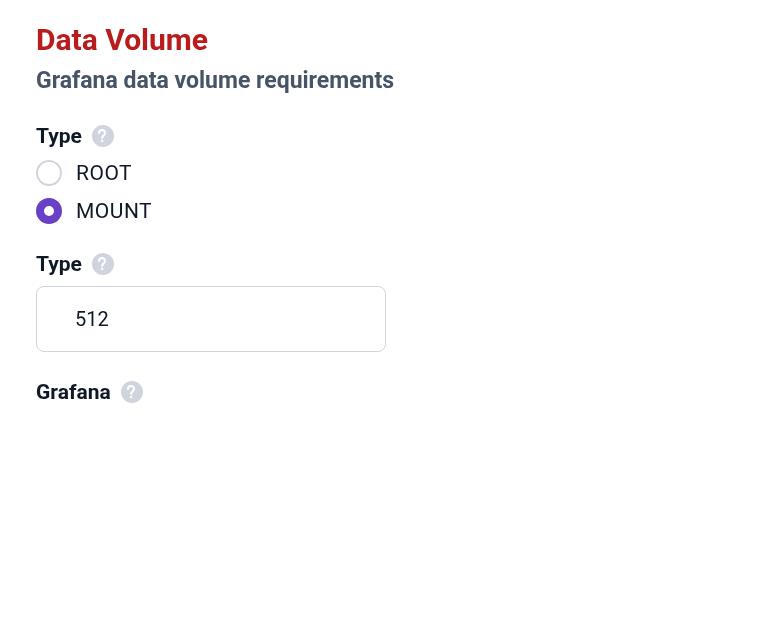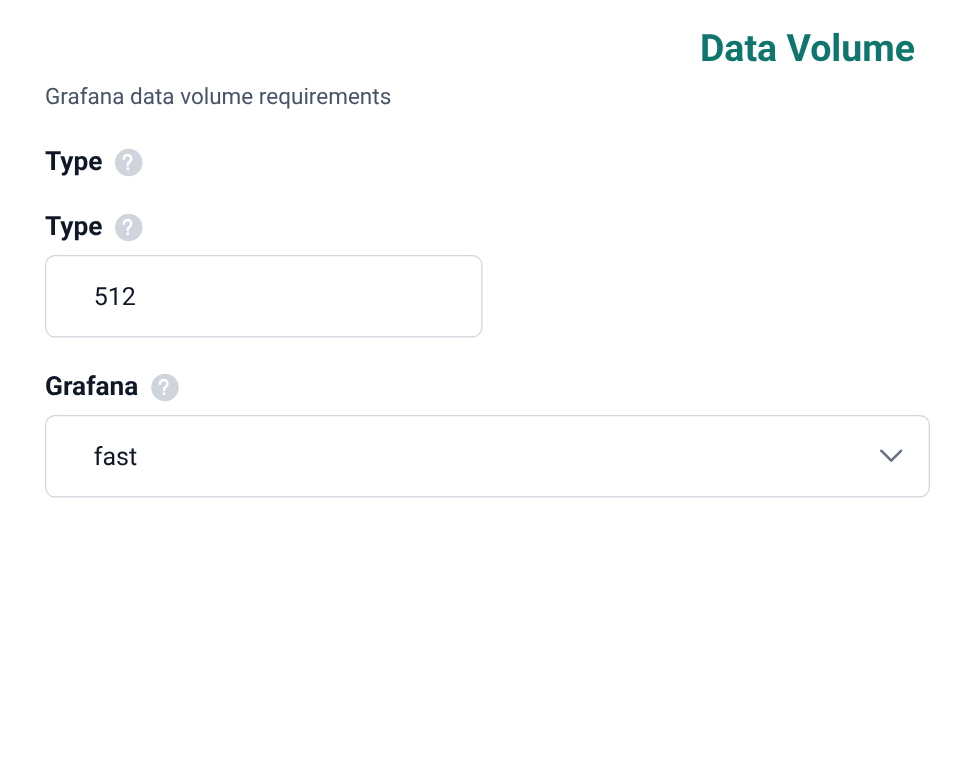--- a/index.html
+++ b/index.html
@@ -8,26 +8,25 @@
     padding: 22px 36px;
     font-family: -apple-system, BlinkMacSystemFont, "Segoe UI", Roboto, Helvetica, Arial, sans-serif;
     color: #101828;
     background: #fff;
     width: 768px;
   }
   .section-title {
     font-size: 30px;
     font-weight: 700;
     margin: 0 0 10px 0;
-    color: #0f766e;
-    text-align: right;
+    color: #b91c1c;
   }
   .section-desc {
-    font-size: 18px;
-    font-weight: 400;
+    font-size: 23px;
+    font-weight: 700;
     color: #475467;
     margin: 0 0 30px 0;
   }
   .field-block { margin-bottom: 28px; }
   .field-label-row {
     display: flex;
     align-items: center;
     gap: 10px;
     margin-bottom: 10px;
   }
@@ -118,20 +117,30 @@
 <div class="field-block">
   <div class="field-label-row">
     <span class="field-label">Type</span>
     <span class="help-icon">
       <svg width="10" height="14" viewBox="0 0 10 14">
           <path d="M1 4c0-1.7 1.3-3 3-3s3 1.3 3 3c0 1.3-.8 2-1.6 2.6C4.7 7.1 4.2 7.5 4.2 8.5v.5" stroke="#fff" stroke-width="2" fill="none" stroke-linecap="round"></path>
           <circle cx="4.2" cy="12" r="1.2" fill="#fff"></circle>
         </svg>
     </span>
   </div>
+  <div class="radio-group">
+    <div class="radio-item">
+      <span class="radio-outer"></span>
+      <span class="radio-text">ROOT</span>
+    </div>
+    <div class="radio-item">
+      <span class="radio-outer selected"></span>
+      <span class="radio-text">MOUNT</span>
+    </div>
+  </div>
 </div>
 
 <div class="field-block">
   <div class="field-label-row">
     <span class="field-label">Type</span>
     <span class="help-icon">
       <svg width="10" height="14" viewBox="0 0 10 14">
           <path d="M1 4c0-1.7 1.3-3 3-3s3 1.3 3 3c0 1.3-.8 2-1.6 2.6C4.7 7.1 4.2 7.5 4.2 8.5v.5" stroke="#fff" stroke-width="2" fill="none" stroke-linecap="round"></path>
           <circle cx="4.2" cy="12" r="1.2" fill="#fff"></circle>
         </svg>
@@ -143,21 +152,13 @@
 <div class="field-block">
   <div class="field-label-row">
     <span class="field-label">Grafana</span>
     <span class="help-icon">
       <svg width="10" height="14" viewBox="0 0 10 14">
           <path d="M1 4c0-1.7 1.3-3 3-3s3 1.3 3 3c0 1.3-.8 2-1.6 2.6C4.7 7.1 4.2 7.5 4.2 8.5v.5" stroke="#fff" stroke-width="2" fill="none" stroke-linecap="round"></path>
           <circle cx="4.2" cy="12" r="1.2" fill="#fff"></circle>
         </svg>
     </span>
   </div>
-  <div class="select-wrap">
-    <input type="text" readonly="" class="select-input" value="fast" style="">
-    <span class="select-caret">
-      <svg width="18" height="11" viewBox="0 0 18 11">
-          <path d="M1 1l8 8 8-8" stroke="#667085" stroke-width="2" fill="none" stroke-linecap="round" stroke-linejoin="round"></path>
-        </svg>
-    </span>
-  </div>
 </div>
 
 </body></html>

